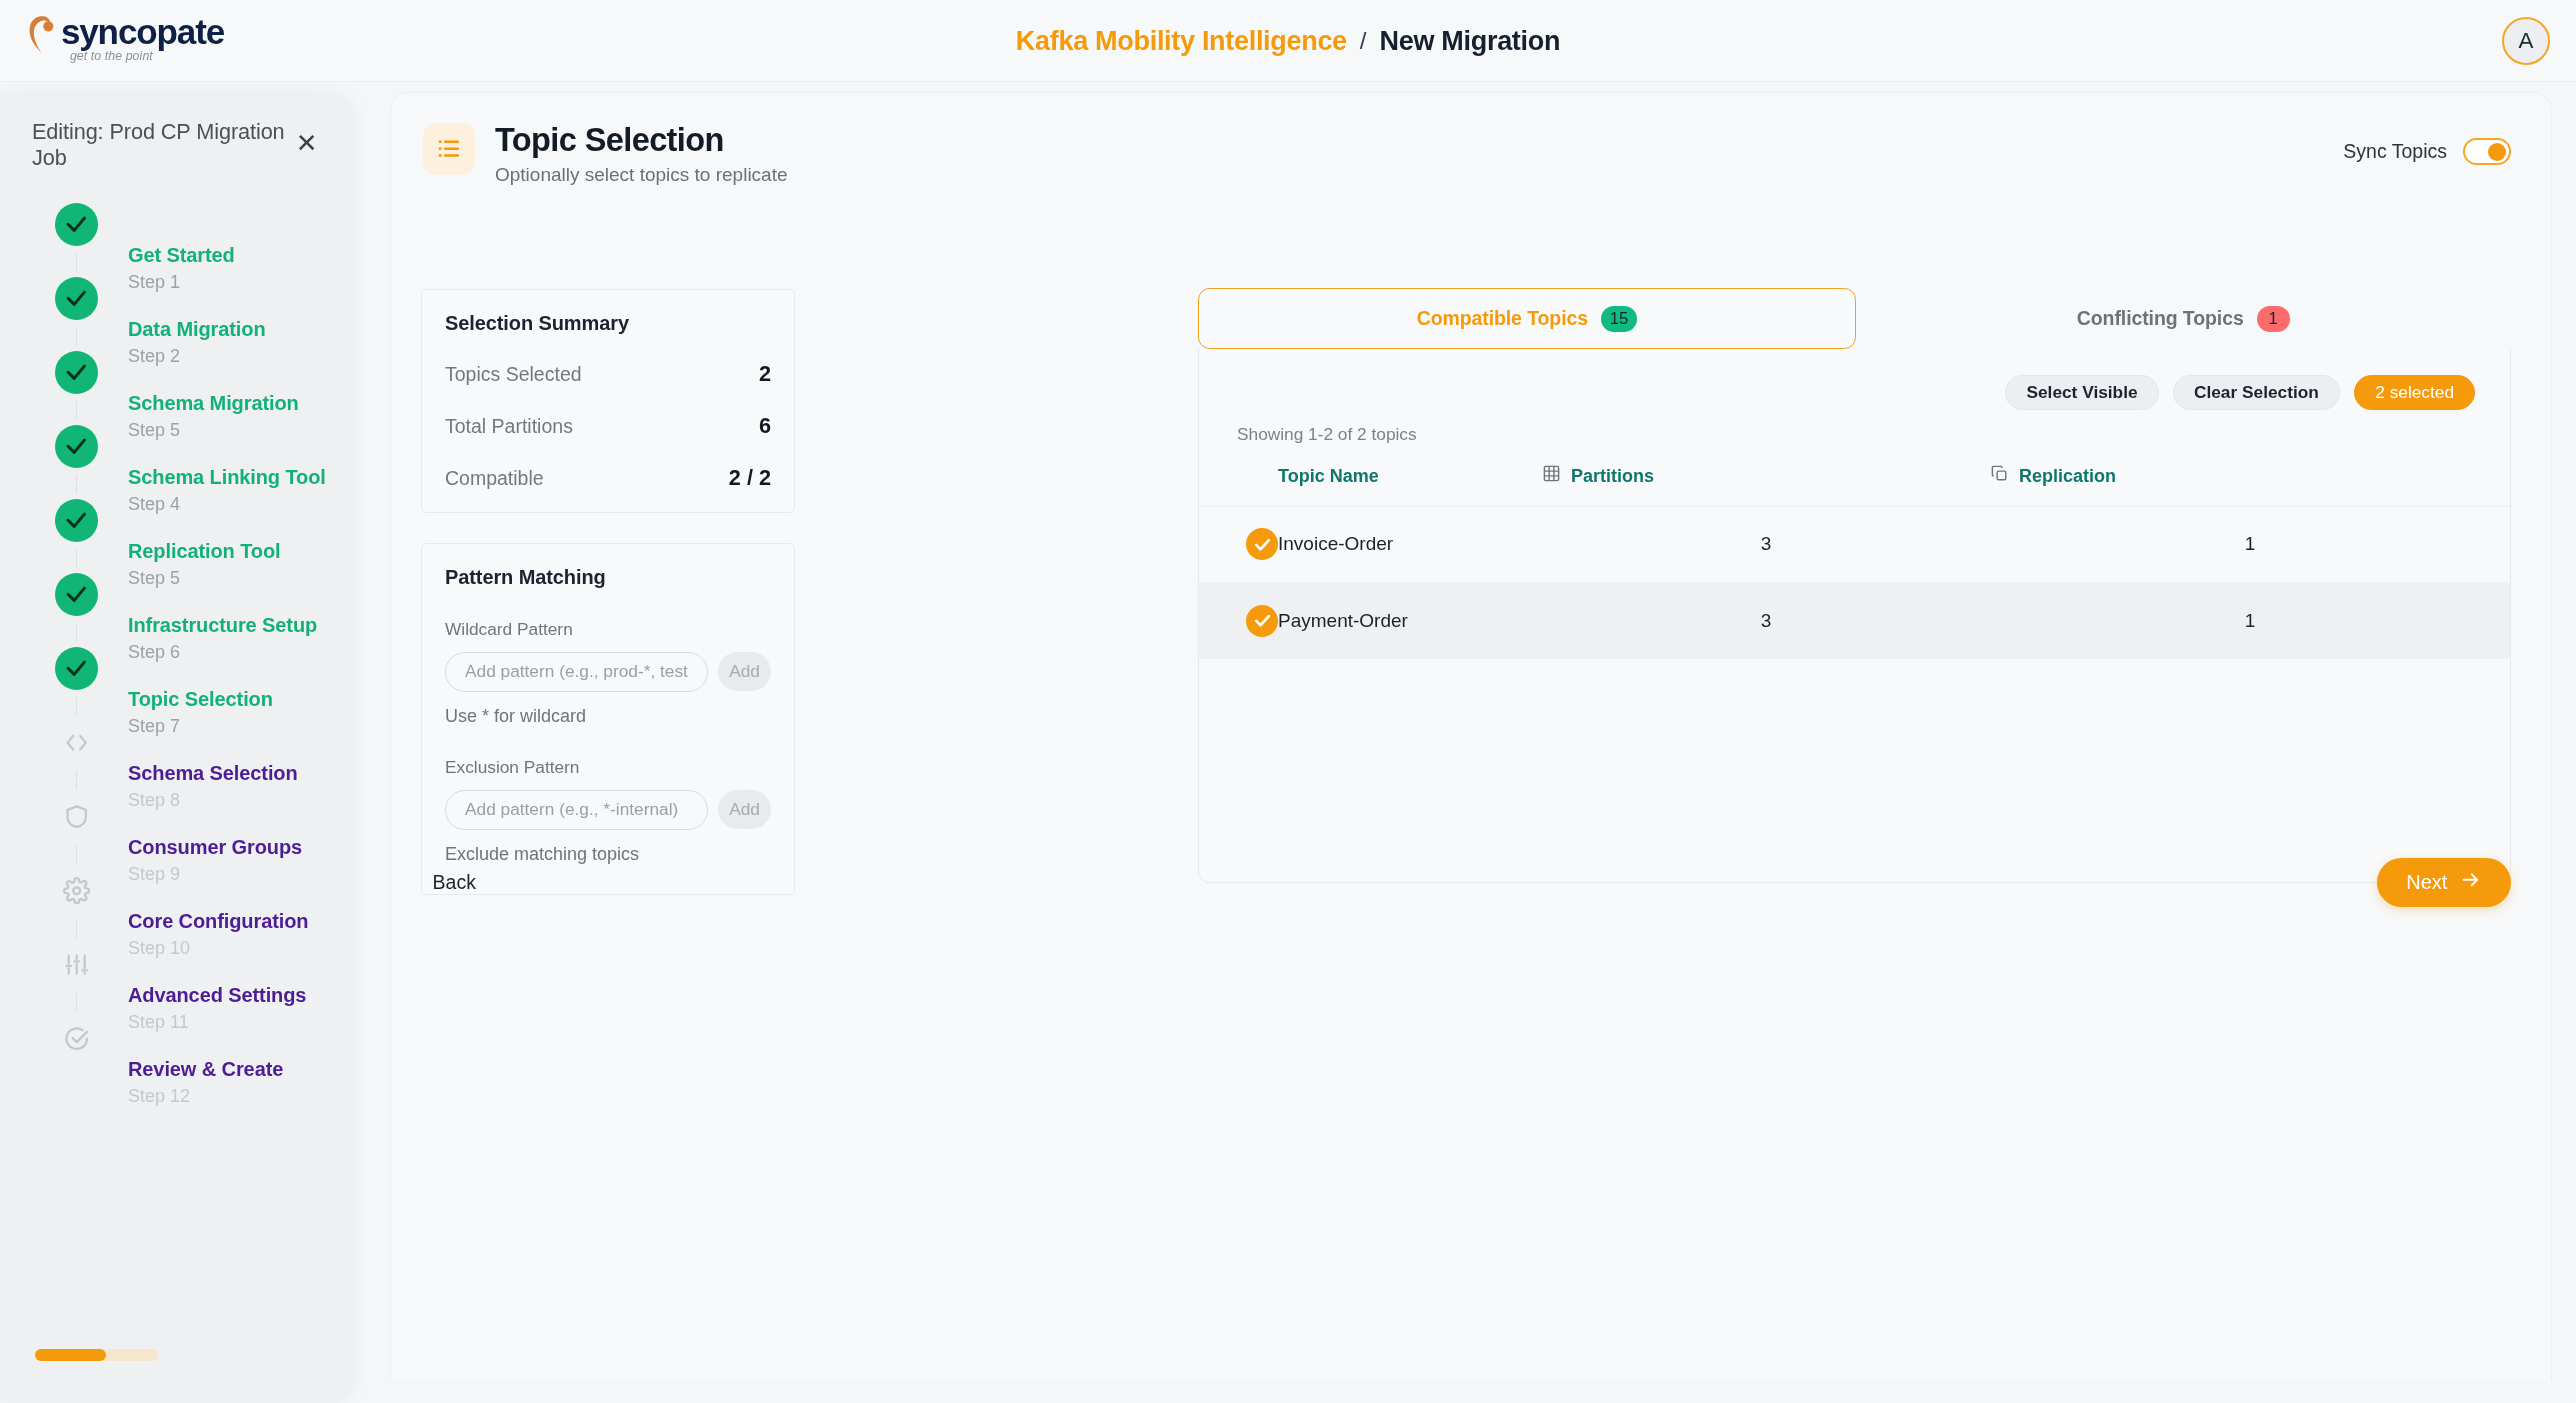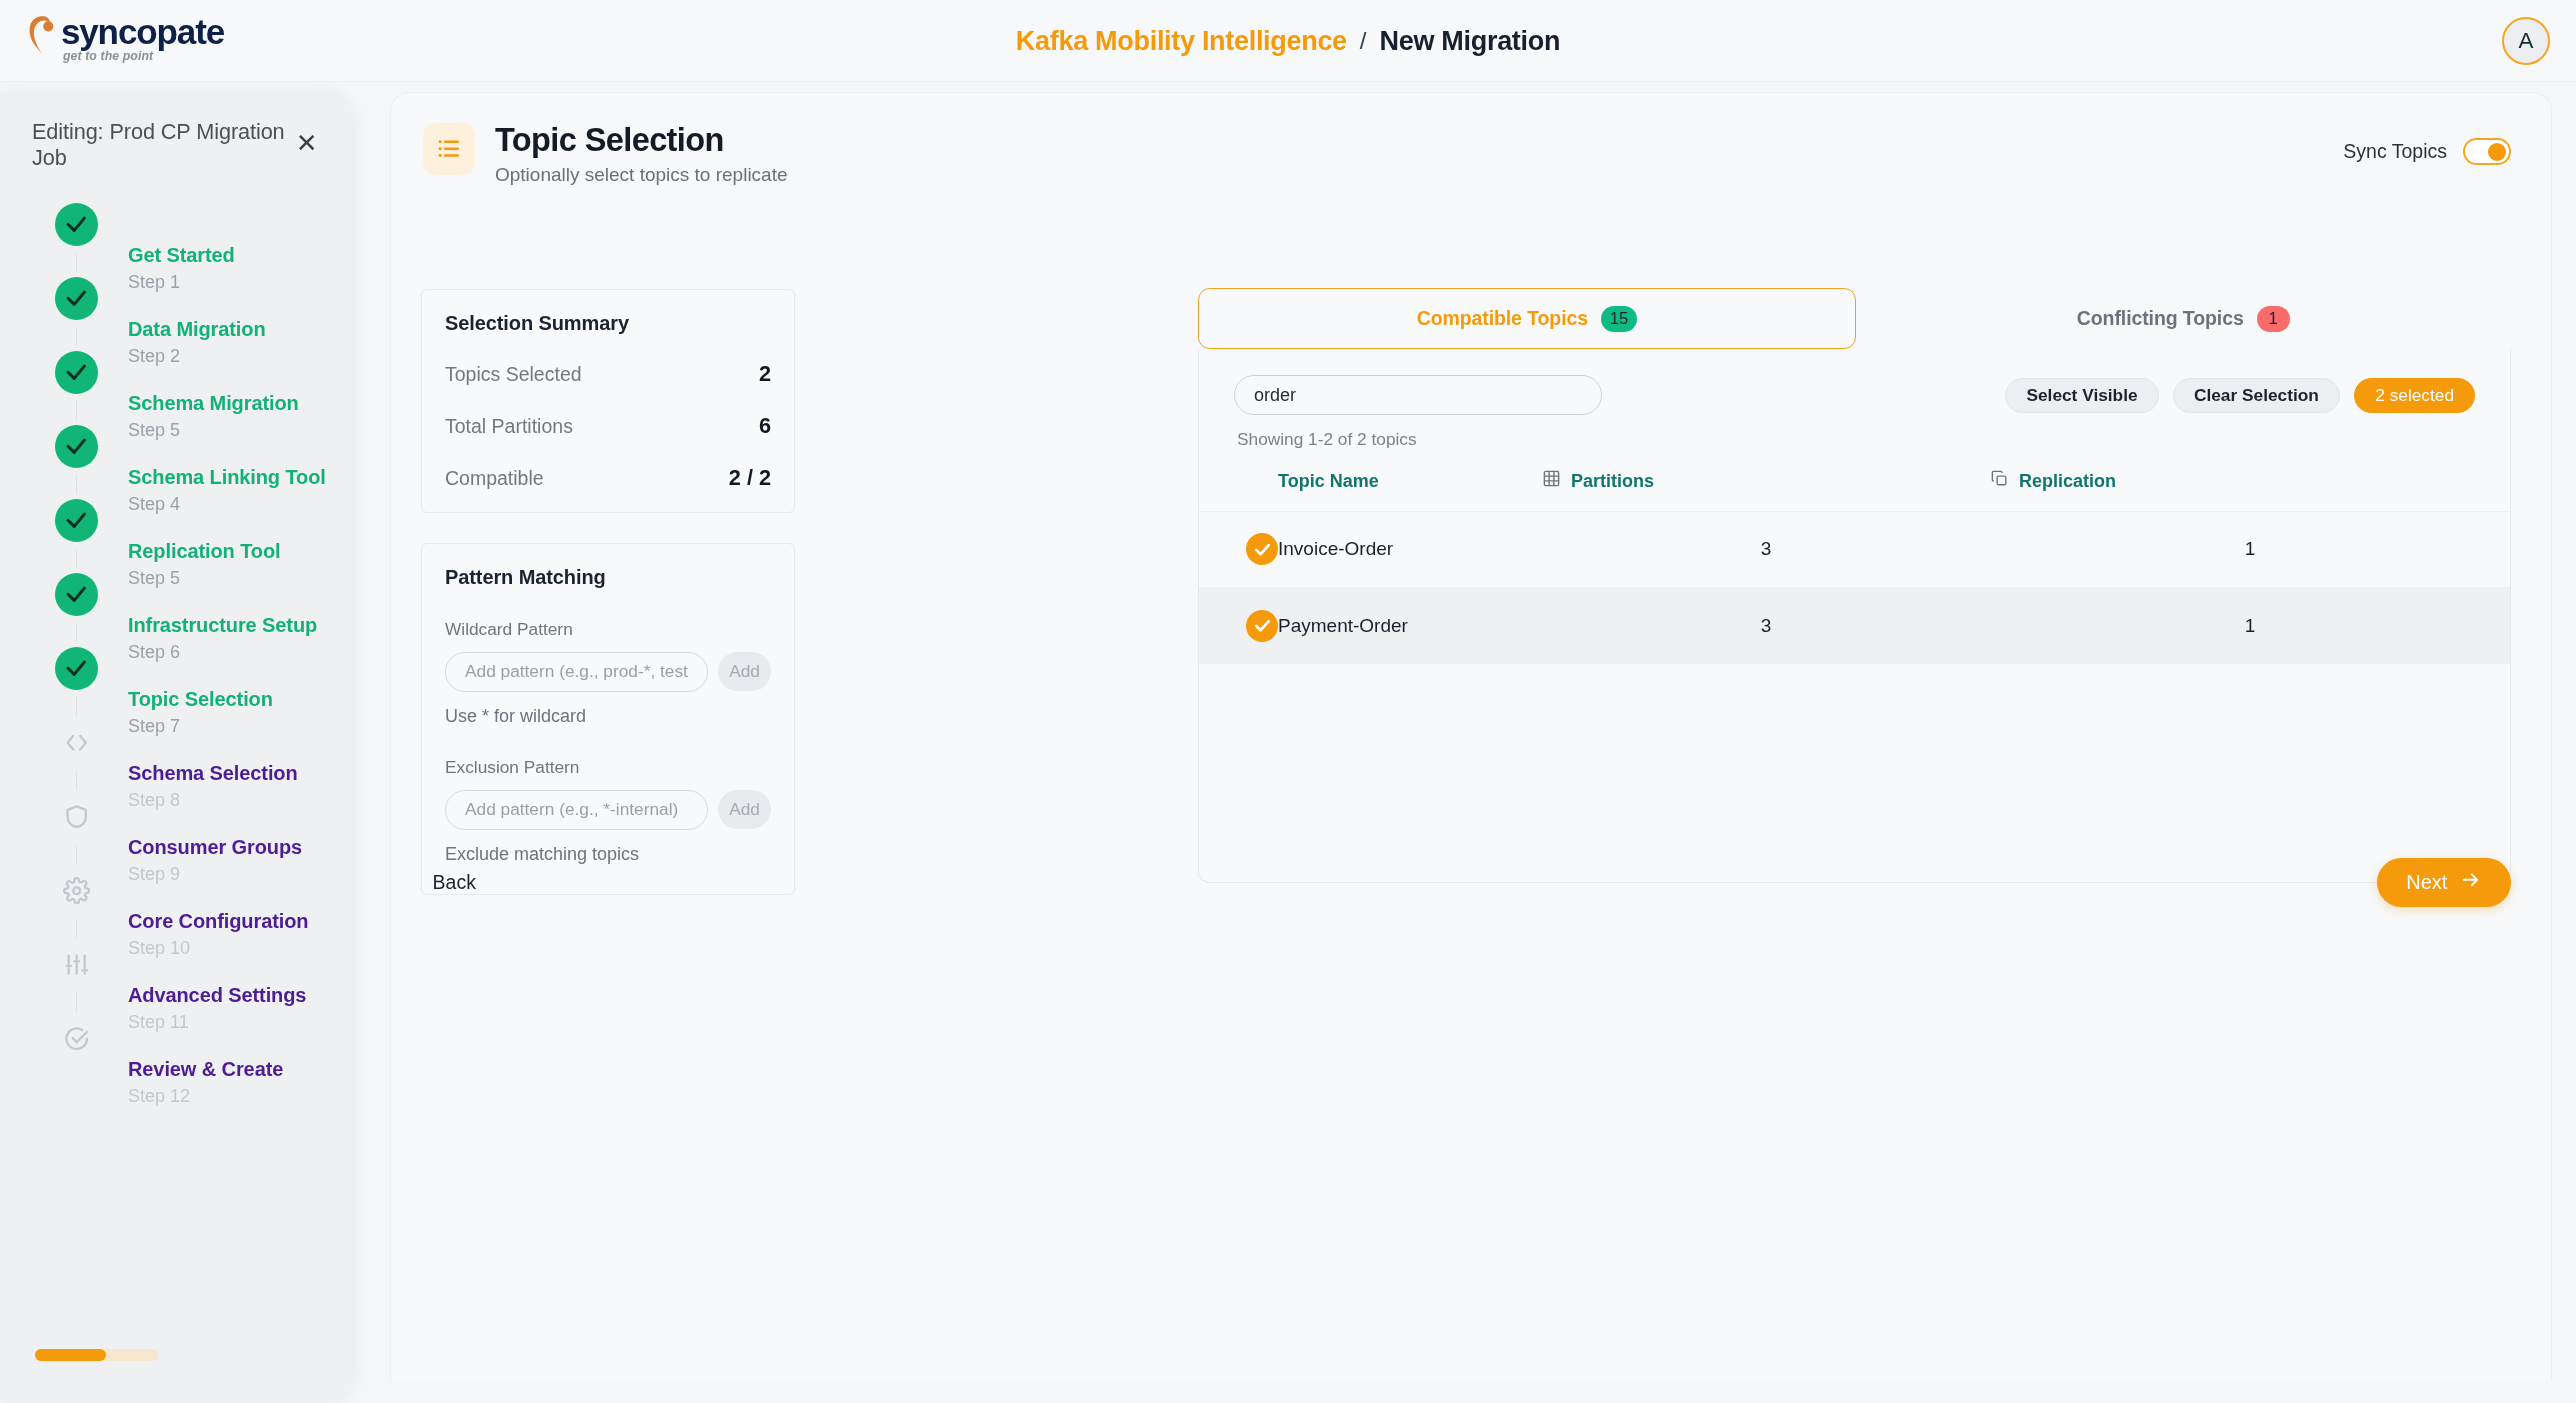--- a/index.html
+++ b/index.html
@@ -21,21 +21,21 @@
   }
   .logo-wrap { position: absolute; left: 24.5px; top: 14.4px; display: flex; align-items: flex-start; }
   .logo-mark { width: 35px; height: 42px; position: relative; }
   .logo-text-block { margin-left: 1.4px; }
   .logo-word {
     font-size: 35px; font-weight: 700; color: #0f2047;
     letter-spacing: -1.1px; line-height: 36px;
   }
   .logo-tagline {
     font-size: 12.3px; color: #8b8f96; font-style: italic;
-    margin-top: -1.4px; margin-left: 2px; letter-spacing: 0.1px; font-weight: bold;
+    margin-top: -1.4px; margin-left: 9px; letter-spacing: 0.1px;
   }
 
   .breadcrumb {
     position: absolute; left: 0; right: 0; top: 0; height: 82px;
     display: flex; align-items: center; justify-content: center;
     gap: 13px;
   }
   .bc-project { font-size: 27px; font-weight: 700; color: #f59a0b; letter-spacing: -0.3px; }
   .bc-sep { font-size: 24px; color: #33404f; font-weight: 300; }
   .bc-page { font-size: 27px; font-weight: 700; color: #16202e; letter-spacing: -0.3px; }
@@ -524,21 +524,20 @@
       </div>
       <div class="tab inactive">
         <span class="tab-label">Conflicting Topics</span>
         <span class="badge red">1</span>
       </div>
     </div>
 
     <div class="panel">
 
       <div class="toolbar">
-        <input class="search-input" type="text" placeholder="Search topics" value="order" style="">
         <div class="toolbar-right">
           <div class="pill">Select Visible</div>
           <div class="pill">Clear Selection</div>
           <div class="pill accent">2 selected</div>
         </div>
       </div>
 
       <div class="showing">Showing 1-2 of 2 topics</div>
 
       <table class="topics">

